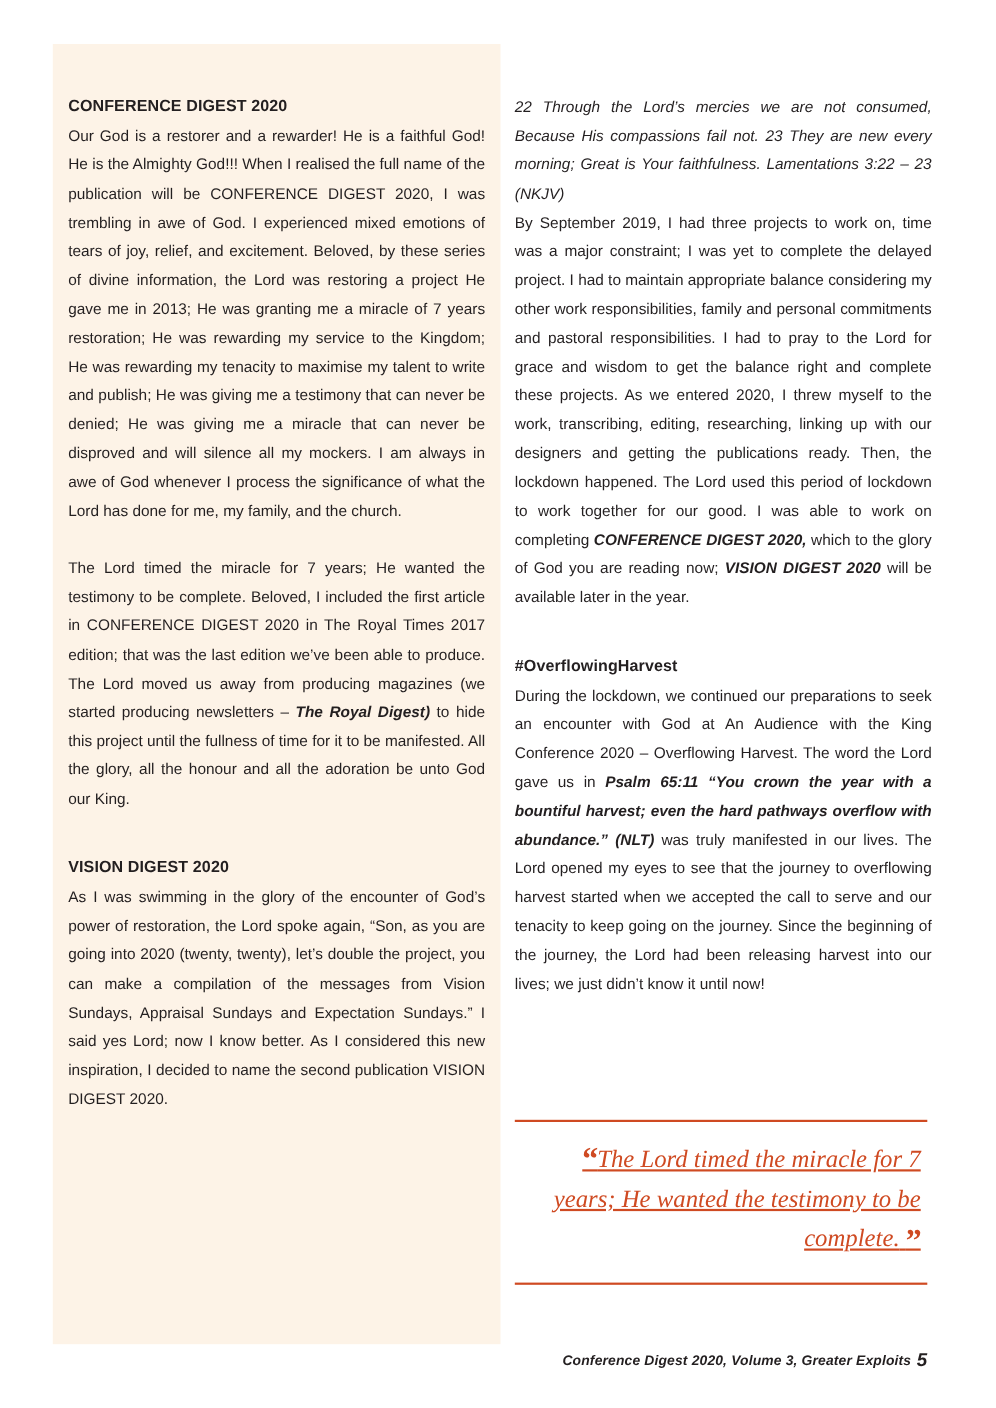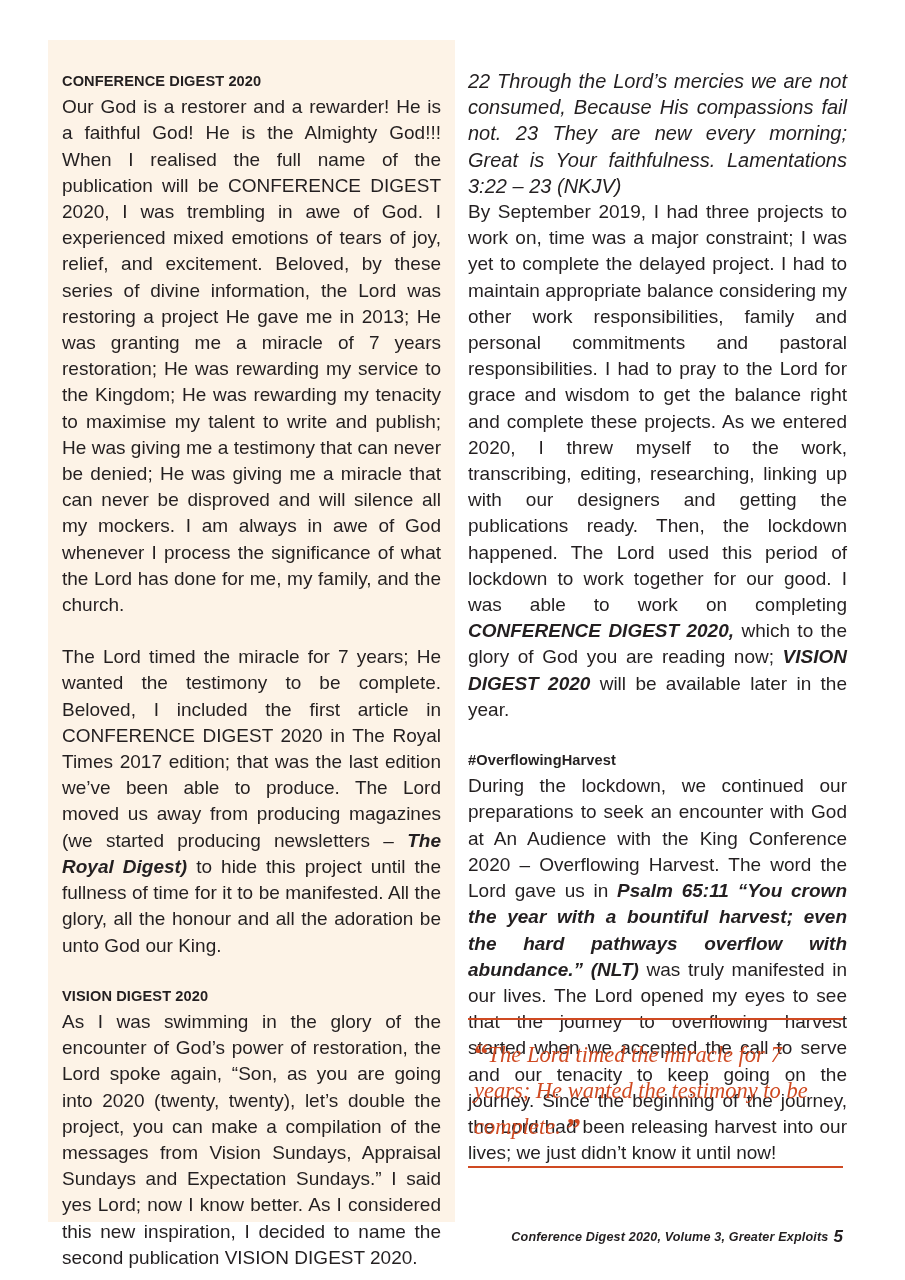--- a/index.html
+++ b/index.html
@@ -30,57 +30,57 @@
   .columns {
     position: absolute;
     left: 0;
     top: 0;
     width: 905px;
     height: 1280px;
   }
 
   .col {
     position: absolute;
-    top: 68px;
+    top: 84px;
     width: 379px;
   }
   .col-left  { left: 62px; }
   .col-right { left: 468px; }
 
   p, h2 {
     margin: 0;
   }
 
   .body-text {
-    font-size: 19px;
+    font-size: 14px;
     line-height: 26.2px;
     text-align: justify;
     text-justify: inter-word;
     hyphens: manual;
     color: #231f20;
   }
   .body-text + .body-text {
     margin-top: 26px;
   }
 
   .section-head {
     font-size: 14.6px;
     font-weight: bold;
     line-height: 26.2px;
     letter-spacing: 0.1px;
     color: #231f20;
     margin: 0;
   }
   .section-head.spaced-above {
-    margin-top: 24px;
+    margin-top: 37px;
   }
 
   .scripture {
     font-style: italic;
-    font-size: 20px;
+    font-size: 14px;
     line-height: 26.2px;
     text-align: justify;
     color: #231f20;
   }
   .scripture.spaced-above {
     margin-top: 26px;
   }
 
   b, strong { font-weight: bold; font-style: italic; }
   .bi { font-weight: bold; font-style: italic; }
@@ -93,26 +93,27 @@
     width: 375px;
   }
   .pq-rule {
     height: 2px;
     background: #cf4a22;
     width: 100%;
   }
   .pq-body {
     position: relative;
     padding: 16px 6px 12px 6px;
-    text-align: left;
+    text-align: right;
     font-family: "Liberation Serif", serif;
     font-style: italic;
     font-size: 22.5px;
     line-height: 36px;
     color: #cf4a22;
+    text-decoration: underline;
   }
   .pq-mark {
     font-family: "Liberation Serif", serif;
     font-style: normal;
     font-weight: bold;
     font-size: 29px;
     letter-spacing: -1px;
     vertical-align: -2px;
     color: #cf4a22;
   }

